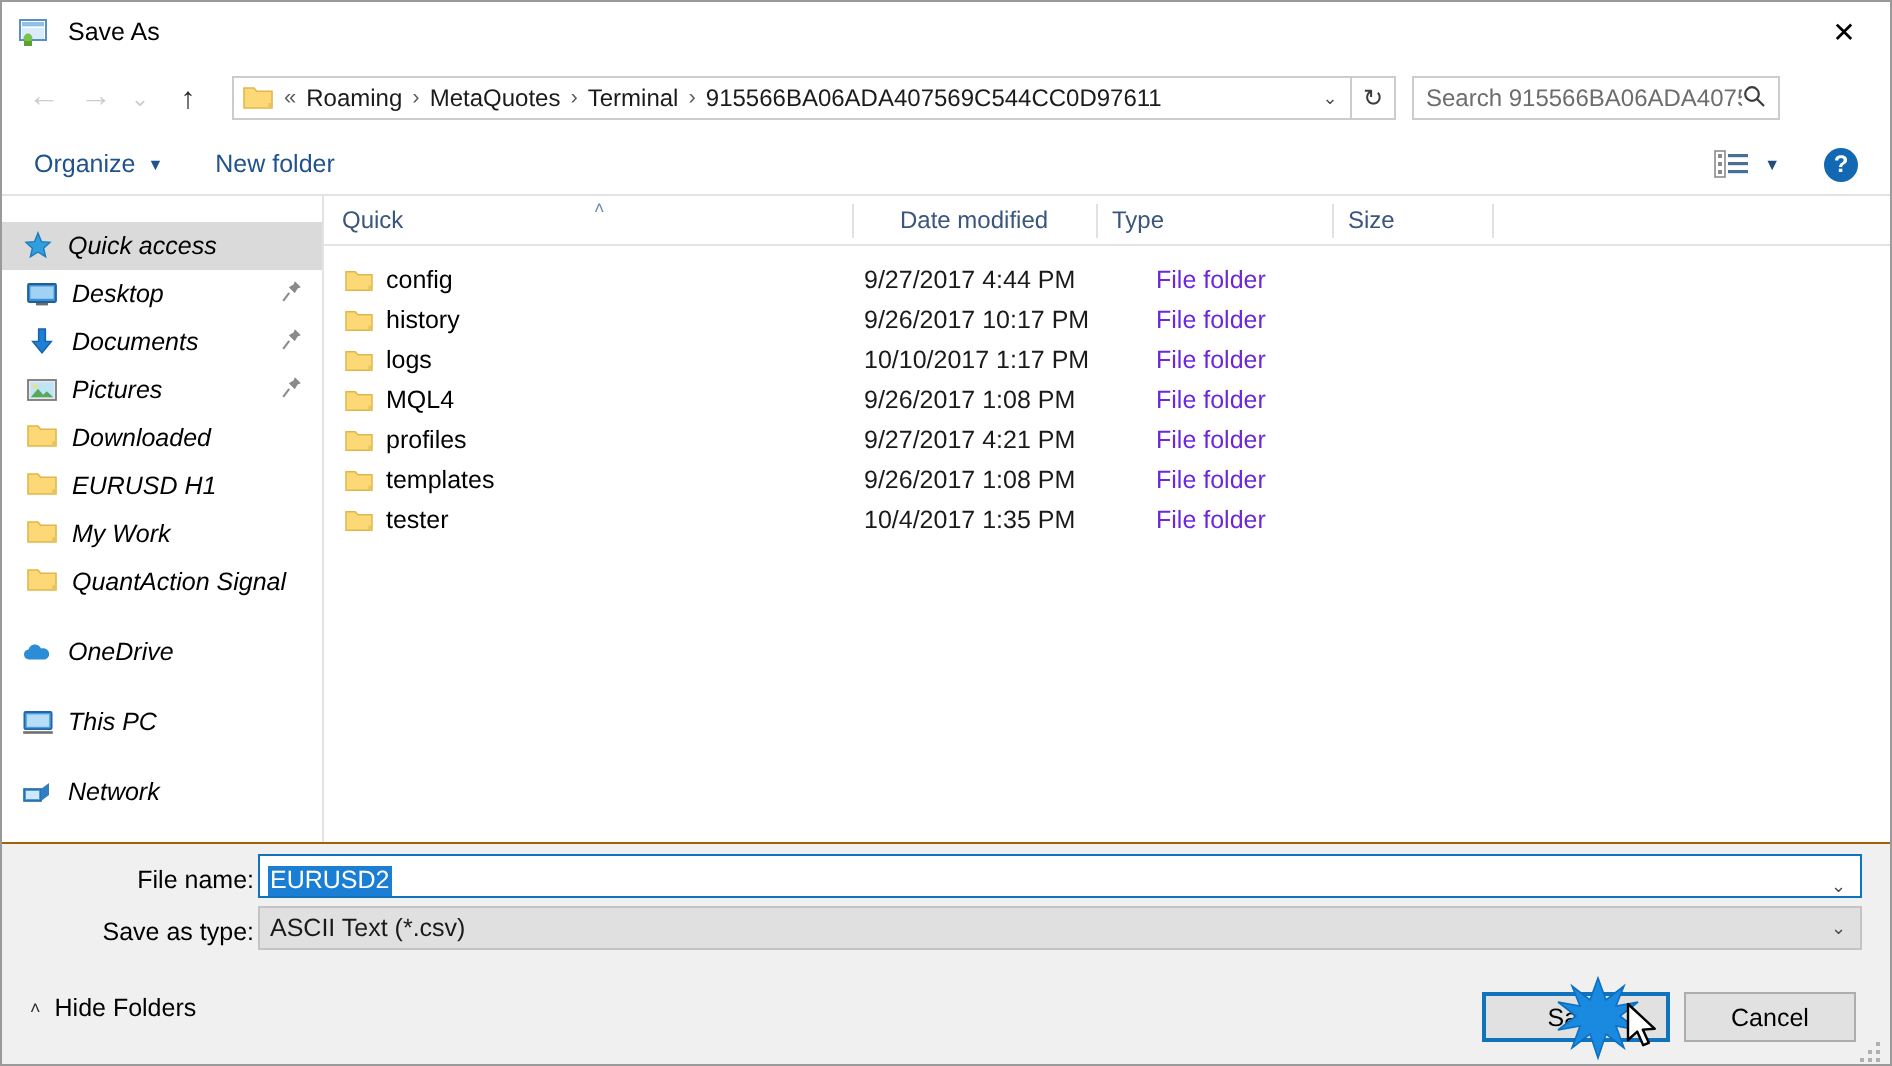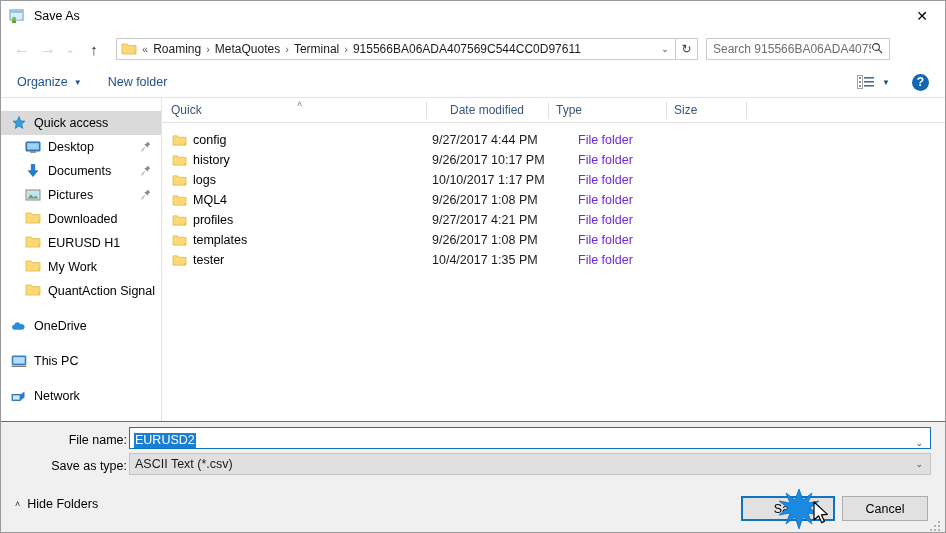--- a/index.html
+++ b/index.html
@@ -229,28 +229,28 @@
     font-size: 12.5px;
     color: #000;
   }
   .side-row.selected { background: #dadada; }
   .side-icon {
     width: 16px; height: 16px;
     flex: none;
     position: relative;
     margin-right: 7px;
   }
-  .side-label { white-space: nowrap; }
+  .side-label { white-space: nowrap; font-style: italic; }
   .pin {
     position: absolute;
     right: 10px;
     color: #8a8a8a;
     font-size: 11px;
   }
-  .indent-1 { padding-left: 24px; }
+  .indent-1 { padding-left: 12px; }
   .indent-0 { padding-left: 10px; }
   .side-gap { height: 11px; }
 
   #filelist {
     flex: 1 1 auto;
     position: relative;
     background: #fff;
     overflow: hidden;
   }
   #colheader {

